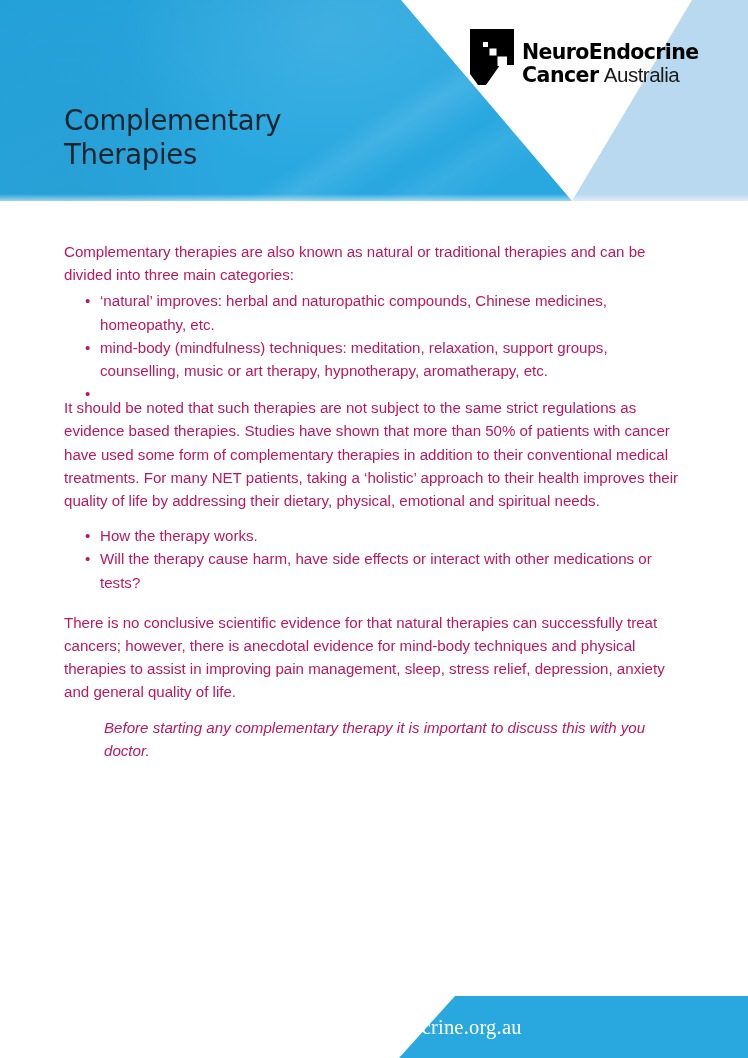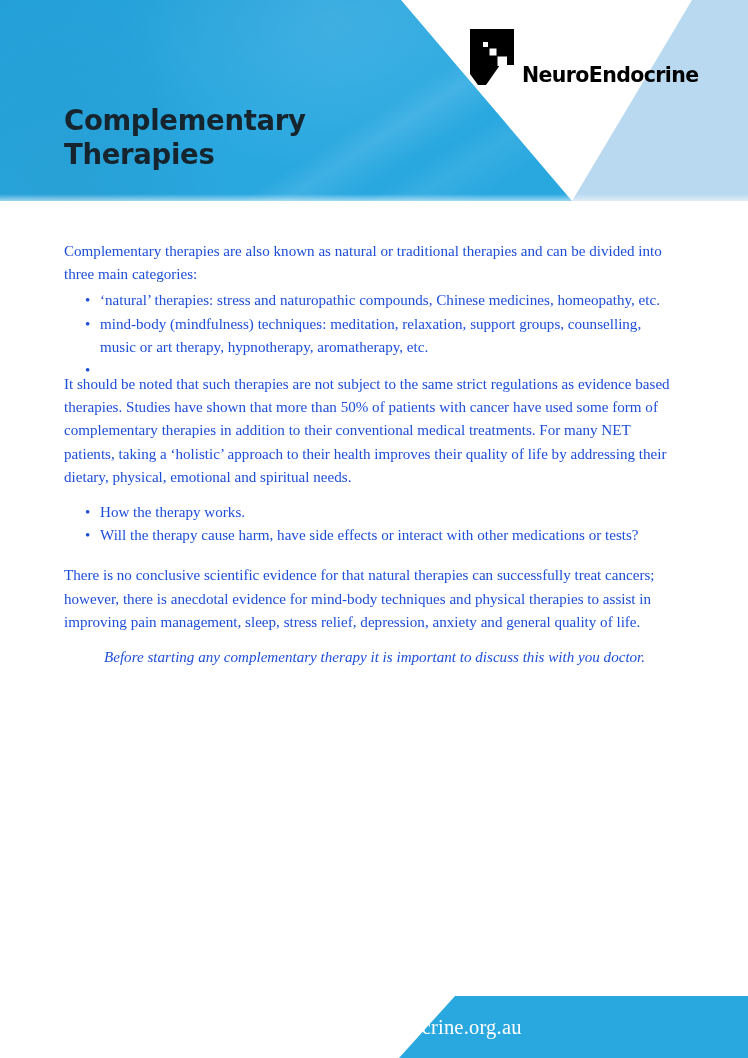--- a/index.html
+++ b/index.html
@@ -106,39 +106,38 @@
     font-size: 20.5px;
     color: #1a1a1a;
   }
 
   
   #page-title {
     position: absolute;
     left: 64px;
     top: 103px;
     font-family: "DejaVu Sans", sans-serif;
-    font-weight: bold;
+    font-weight: normal;
     font-size: 27.5px;
     line-height: 34px;
     color: #16242e;
     letter-spacing: -0.3px;
     white-space: pre-line;
     margin: 0;
   }
 
   
   #content {
     position: absolute;
     left: 64px;
     top: 240px;
     width: 616px;
     font-size: 15.1px;
     line-height: 23.2px;
-    color: #1d4ed8;
-    font-family: Liberation Serif, serif;
+    color: #be185d;
   }
   .para {
     margin: 0 0 6px 0;
   }
   .para.tight { margin-bottom: 3px; }
   .para.italic {
     font-style: italic;
     margin-left: 40px;
   }
   .bullets {
@@ -208,34 +207,35 @@
   <span>
     <svg id="logo-shield" width="44" height="56" viewBox="0 0 44 56" aria-hidden="true">
       <path d="M0 0 H44 V36 L30 36 L16 56 L8 56 L0 45 Z" fill="#000000"></path>
       <rect x="13" y="13" width="5" height="5" fill="#ffffff"></rect>
       <rect x="19.5" y="19.5" width="7" height="7" fill="#ffffff"></rect>
       <rect x="27.5" y="27.5" width="9.5" height="9.5" fill="#ffffff"></rect>
     </svg>
   </span>
   <span class="logo-words">
     <span class="logo-line1">NeuroEndocrine</span>
+    <span class="logo-line2"><span class="lg-bold">Cancer</span><span class="lg-reg">&nbsp;</span><span class="lg-reg">Australia</span></span>
   </span>
 </div>
 
 <h1 id="page-title">Complementary
 Therapies</h1>
 
 <div id="content">
 
   <p class="para tight">Complementary therapies are also known as natural or traditional therapies and can be divided into three main categories:</p>
 
   <ul class="bullets">
     <li>
       <span class="bullet-dot">•</span>
-      <span>‘natural’ therapies: stress and naturopathic compounds, Chinese medicines, homeopathy, etc.</span>
+      <span>‘natural’ improves: herbal and naturopathic compounds, Chinese medicines, homeopathy, etc.</span>
     </li>
     <li>
       <span class="bullet-dot">•</span>
       <span>mind-body (mindfulness) techniques: meditation, relaxation, support groups, counselling, music or art therapy, hypnotherapy, aromatherapy, etc.</span>
     </li>
     <li>
       <span class="bullet-dot">•</span>
     </li>
   </ul>
 

